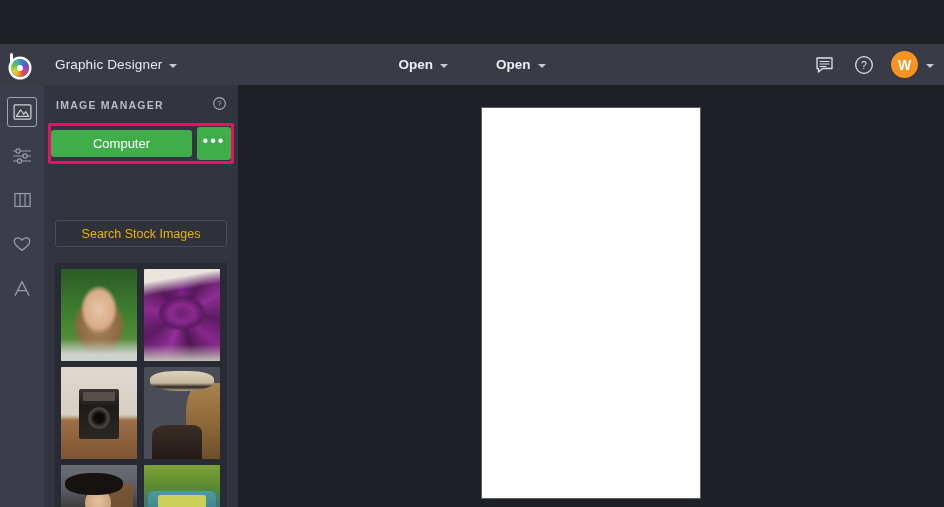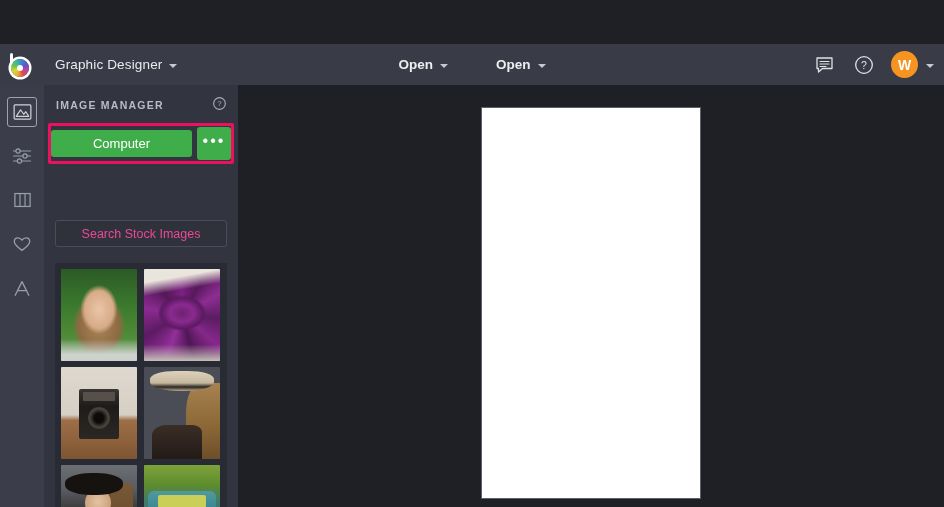--- a/index.html
+++ b/index.html
@@ -192,21 +192,21 @@
     padding-bottom: 6px;
   }
 
   .search-btn {
     position: absolute;
     left: 11px; top: 135px;
     width: 172px; height: 27px;
     border: 1px solid #494d59;
     border-radius: 3px;
     background: #2f323b;
-    color: #ec4899;
+    color: #eab308;
     font-size: 12.5px;
     display: flex; align-items: center; justify-content: center;
     box-sizing: border-box;
     cursor: pointer;
   }
 
   .thumbs {
     position: absolute;
     left: 11px; top: 178px;
     width: 172px; height: 319px;

